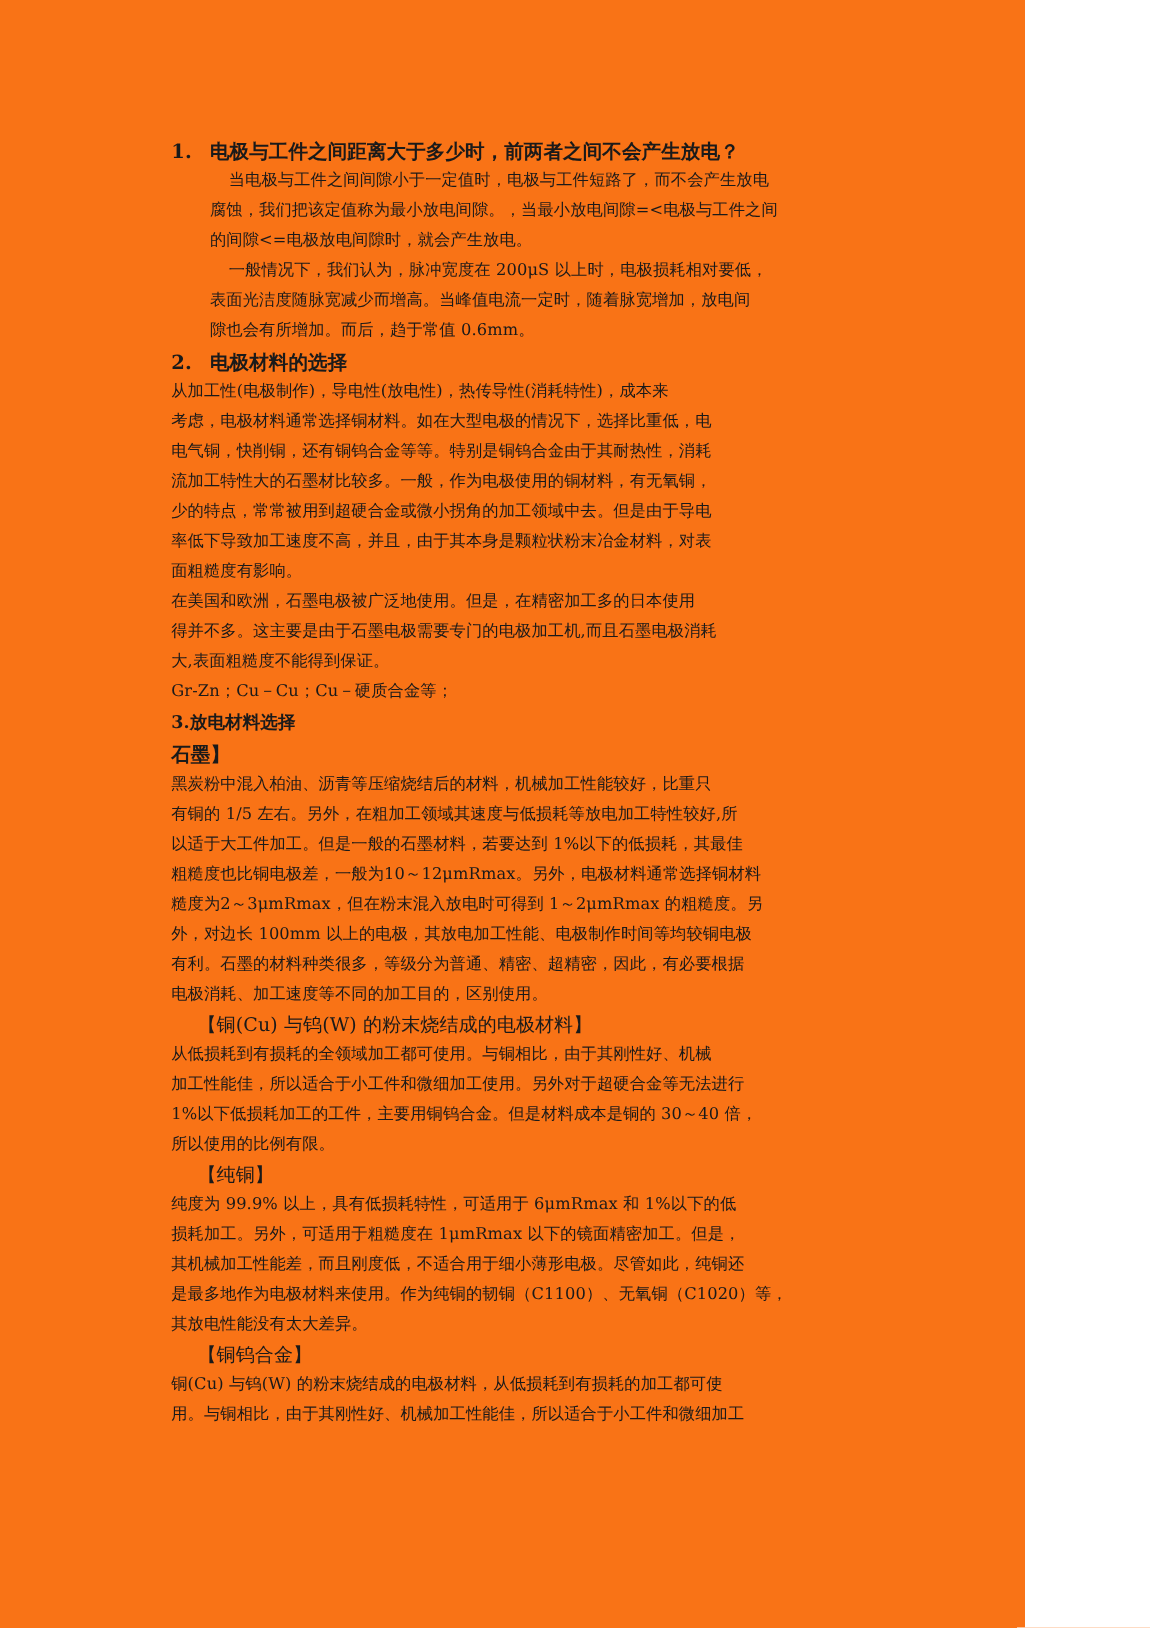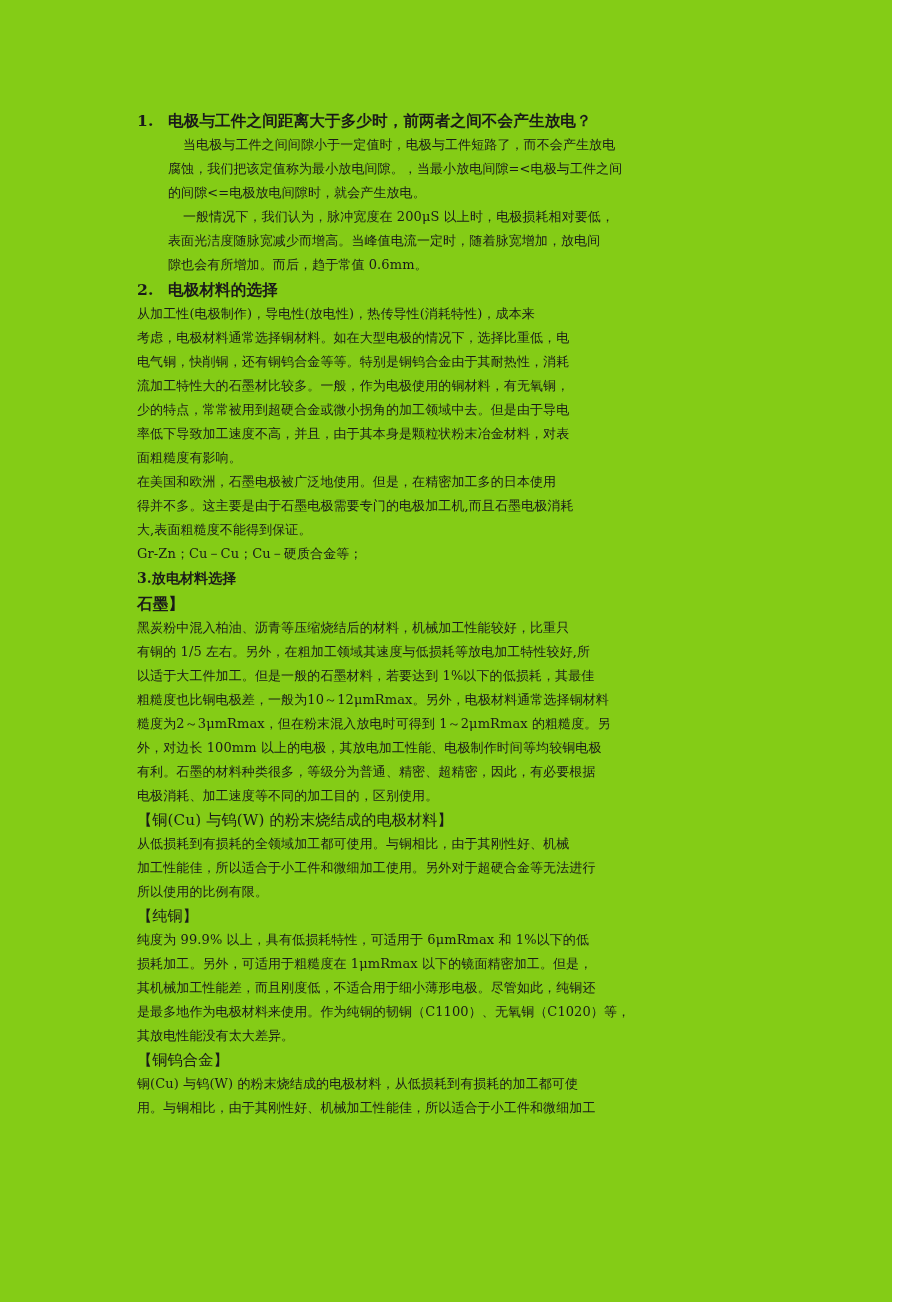--- a/index.html
+++ b/index.html
@@ -10,24 +10,24 @@
   }
   body {
     width: 920px;
     height: 1302px;
     font-family: "DejaVu Serif", "Liberation Serif", serif;
     color: #1a1a1a;
     -webkit-font-smoothing: none;
   }
   .page {
     position: relative;
-    width: 892px;
+    width: 820px;
     height: 1302px;
     box-sizing: border-box;
-    background: #84cc16;
+    background: #f97316;
     overflow: hidden;
   }
   .content {
     position: absolute;
     left: 137px;
     top: 108px;
     width: 656px;
   }
 
   
@@ -82,20 +82,21 @@
   .sub-head-bold {
     font-weight: bold;
     font-size: 15.6px;
     line-height: 25px;
   }
   
   .sub-head {
     font-weight: normal;
     font-size: 15.2px;
     line-height: 24px;
+    margin-left: 21px;
   }
 
   .ln {
     display: block;
     white-space: pre-wrap;
   }
 </style>
 </head>
 <body>
 
@@ -149,20 +150,21 @@
       <span class="ln">糙度为2～3μmRmax，但在粉末混入放电时可得到 1～2μmRmax 的粗糙度。另</span>
       <span class="ln">外，对边长 100mm 以上的电极，其放电加工性能、电极制作时间等均较铜电极</span>
       <span class="ln">有利。石墨的材料种类很多，等级分为普通、精密、超精密，因此，有必要根据</span>
       <span class="ln">电极消耗、加工速度等不同的加工目的，区别使用。</span>
     </div>
 
     <div class="blk sub-head">【铜(Cu) 与钨(W) 的粉末烧结成的电极材料】</div>
     <div class="blk body-flush">
       <span class="ln">从低损耗到有损耗的全领域加工都可使用。与铜相比，由于其刚性好、机械</span>
       <span class="ln">加工性能佳，所以适合于小工件和微细加工使用。另外对于超硬合金等无法进行</span>
+      <span class="ln">1%以下低损耗加工的工件，主要用铜钨合金。但是材料成本是铜的 30～40 倍，</span>
       <span class="ln">所以使用的比例有限。</span>
     </div>
 
     <div class="blk sub-head">【纯铜】</div>
     <div class="blk body-flush">
       <span class="ln">纯度为 99.9% 以上，具有低损耗特性，可适用于 6μmRmax 和 1%以下的低</span>
       <span class="ln">损耗加工。另外，可适用于粗糙度在 1μmRmax 以下的镜面精密加工。但是，</span>
       <span class="ln">其机械加工性能差，而且刚度低，不适合用于细小薄形电极。尽管如此，纯铜还</span>
       <span class="ln">是最多地作为电极材料来使用。作为纯铜的韧铜（C1100）、无氧铜（C1020）等，</span>
       <span class="ln">其放电性能没有太大差异。</span>

